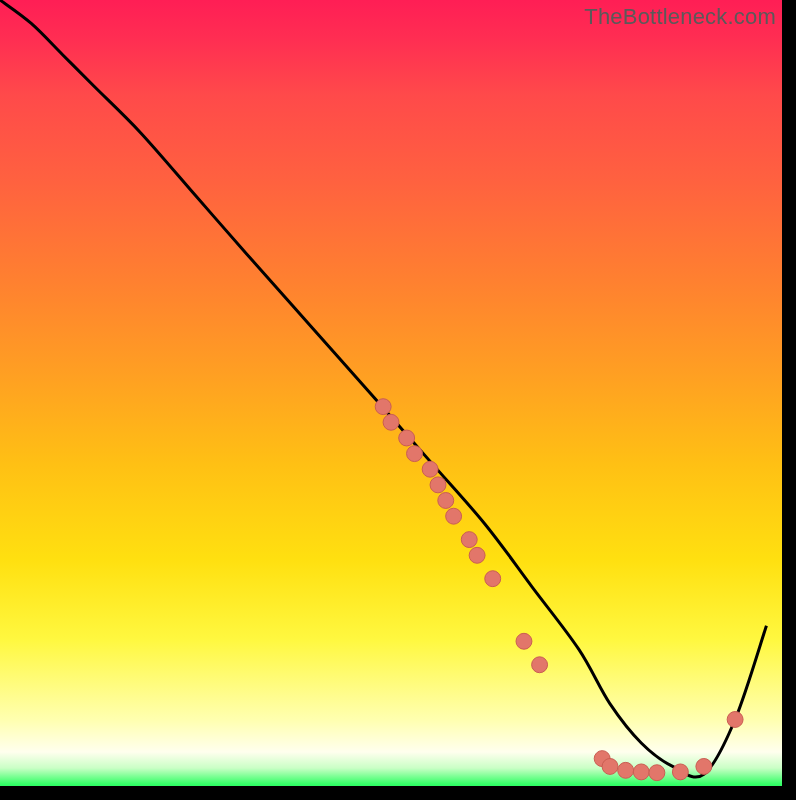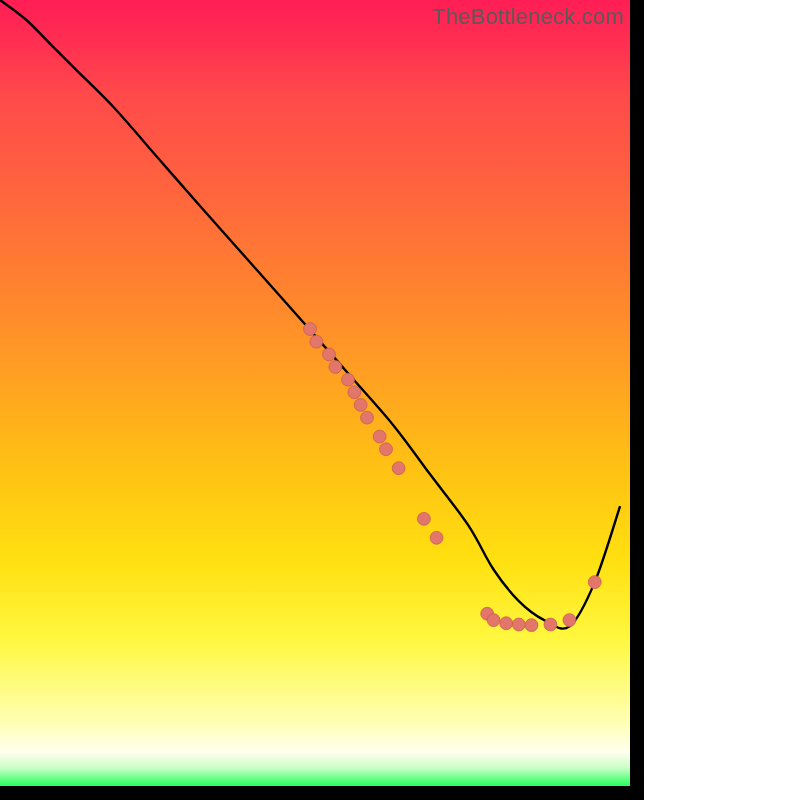--- a/index.html
+++ b/index.html
@@ -5,21 +5,21 @@
   html, body {
     margin: 0;
     padding: 0;
     width: 800px;
     height: 800px;
     overflow: hidden;
     font-family: Arial, Helvetica, sans-serif;
   }
   .stage {
     position: relative;
-    width: 644px;
+    width: 796px;
     height: 800px;
   }
   .gradient-bg {
     position: absolute;
     inset: 0;
     background: linear-gradient(to bottom,
       #ff1e55 0%,
       #ff2e52 5%,
       #ff4a4a 12%,
       #ff6040 22%,

